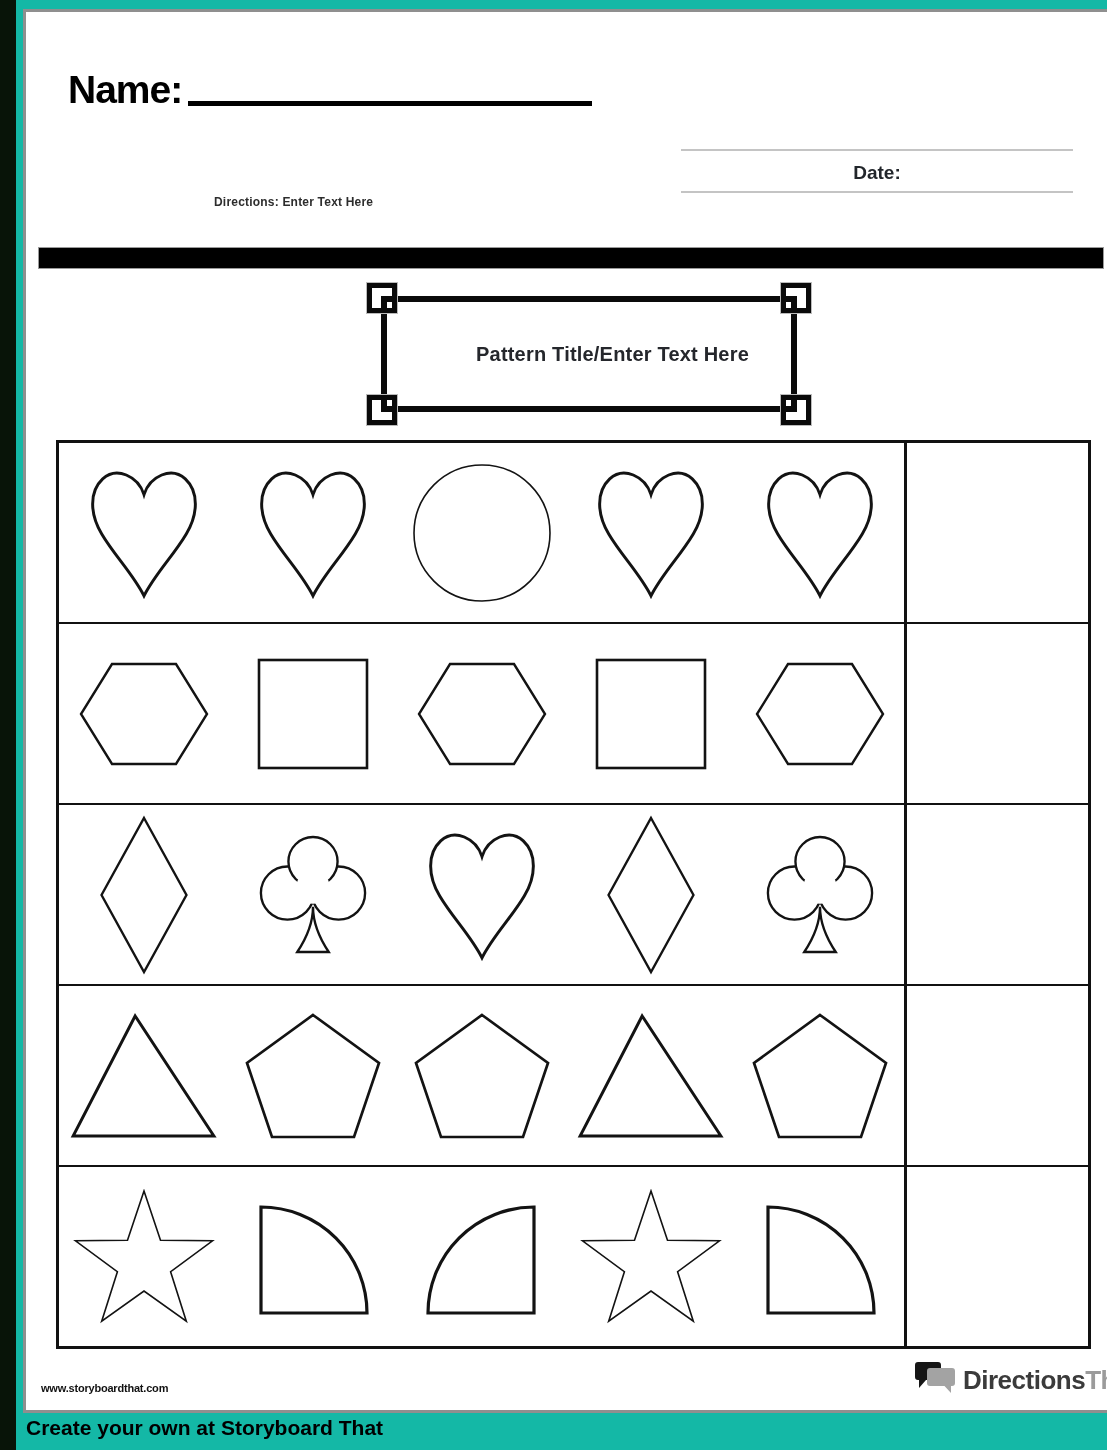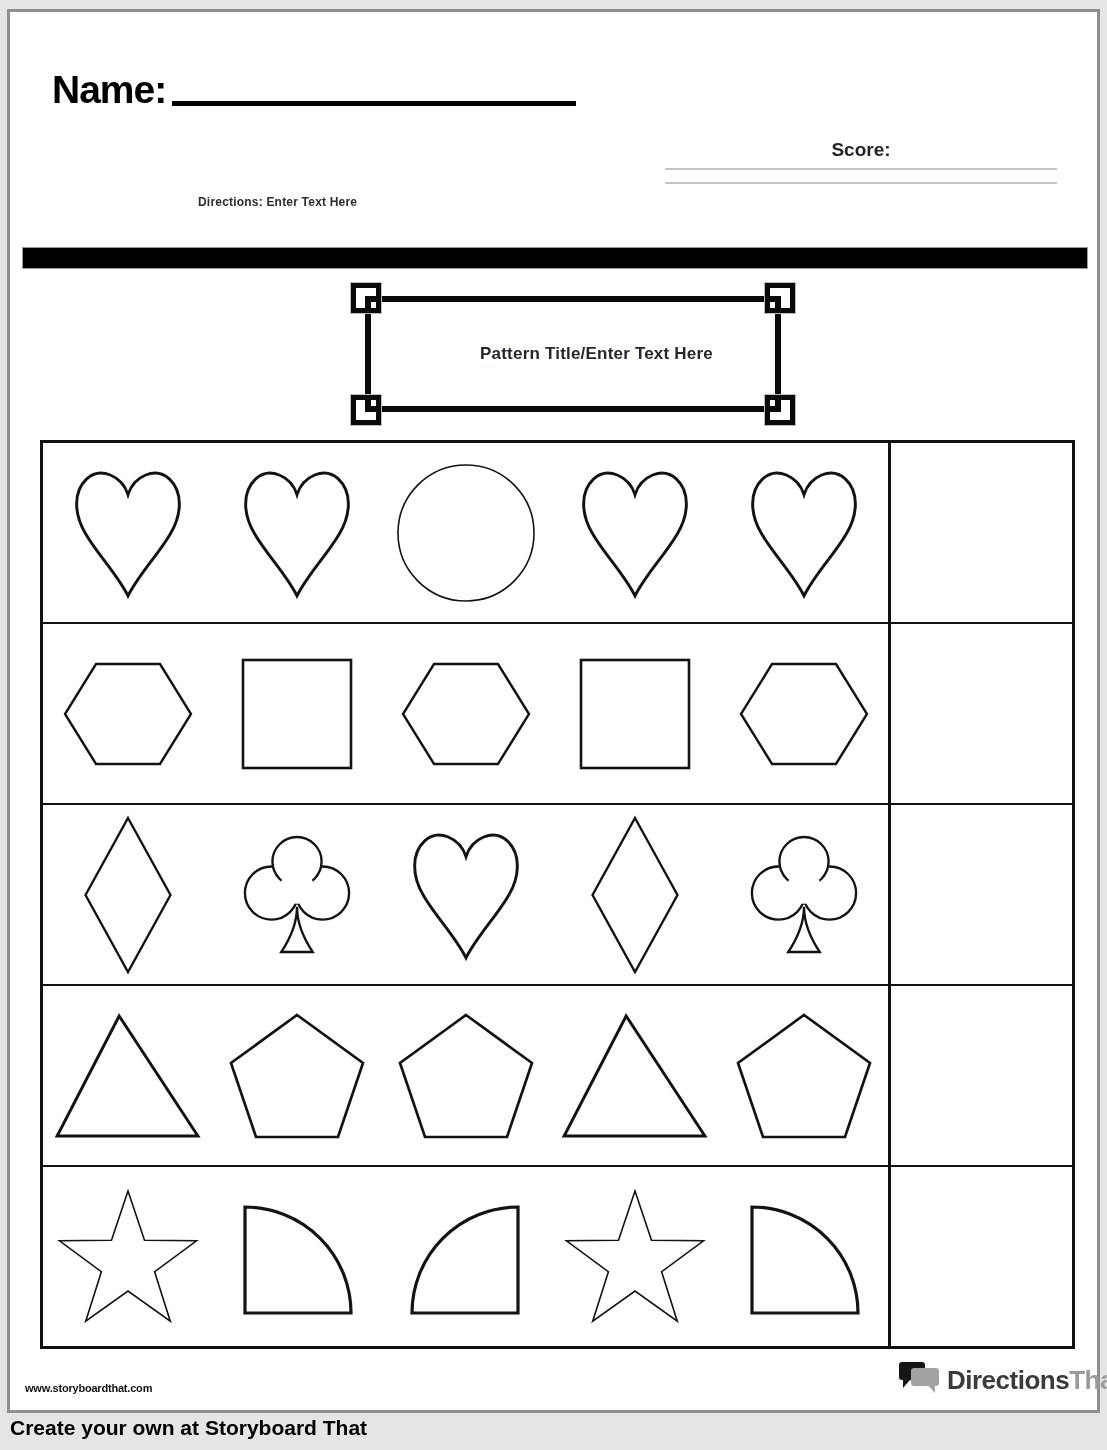--- a/index.html
+++ b/index.html
@@ -2,21 +2,21 @@
 <html><head>
 <meta charset="utf-8">
 <style>
   html,body{margin:0;padding:0;}
   body{
     font-family:"Liberation Sans","DejaVu Sans",sans-serif;
     background:#081408;
     width:1107px;height:1450px;
     position:relative;overflow:hidden;
   }
-  .page-bg{position:absolute;inset:0;background:#e5e5e5;}
+  .page-bg{position:absolute;inset:0;background:#14b8a6;margin-left:16px;}
   .paper{
     position:absolute;left:10px;top:12px;width:1087px;height:1398px;
     background:#ffffff;outline:3px solid #8f8f8f;
   }
   
   .name-row{position:absolute;left:42px;top:58px;display:flex;align-items:flex-end;}
   .name-label{font-size:39px;font-weight:bold;color:#000;letter-spacing:-1px;line-height:1;}
   .name-line{width:404px;height:0;border-bottom:5px solid #000;margin-left:6px;margin-bottom:3px;}
   .directions{position:absolute;left:188px;top:183px;font-size:12px;font-weight:bold;color:#2d2d2d;letter-spacing:0.2px;}
   .score-date{position:absolute;left:655px;top:128px;width:392px;}
@@ -24,21 +24,21 @@
   .sd-line{height:0;border-bottom:2px solid #c4c4c4;margin-top:9px;margin-bottom:12px;}
   .divider-bar{
     position:absolute;left:12px;top:235px;width:1064px;height:20px;
     background:#000;border:1px solid #9a9a9a;
   }
   
   .title-frame{
     position:absolute;left:355px;top:284px;width:404px;height:104px;
     border:6px solid #0a0a0a;display:flex;align-items:center;justify-content:center;
   }
-  .title-text{font-size:17px;font-weight:bold;color:#25272c;letter-spacing:0.2px;padding-left:47px;}
+  .title-text{font-size:20px;font-weight:bold;color:#25272c;letter-spacing:0.2px;padding-left:47px;}
   .corner{position:absolute;width:20px;height:20px;border:5px solid #0a0a0a;background:transparent;box-shadow:0 0 0 1px #bbb;}
   .corner.tl{left:-20px;top:-19px;}
   .corner.tr{right:-20px;top:-19px;}
   .corner.bl{left:-20px;bottom:-19px;}
   .corner.br{right:-20px;bottom:-19px;}
   
   .w-table{
     position:absolute;left:30px;top:428px;width:1035px;
     border:3px solid #111;box-sizing:border-box;background:#fff;
   }
@@ -63,22 +63,22 @@
   <div class="paper">
 
     <div class="name-row">
       <span class="name-label">Name:</span>
       <span class="name-line"></span>
     </div>
 
     <div class="directions">Directions: Enter Text Here</div>
 
     <div class="score-date">
-      <div class="sd-label">Score:</div>
       <div class="sd-line"></div>
+      <div class="sd-label">Date:</div>
       <div class="sd-line"></div>
     </div>
 
     <div class="divider-bar"></div>
 
     <div class="title-frame">
       <span class="corner tl"></span>
       <span class="corner tr"></span>
       <span class="corner bl"></span>
       <span class="corner br"></span>

